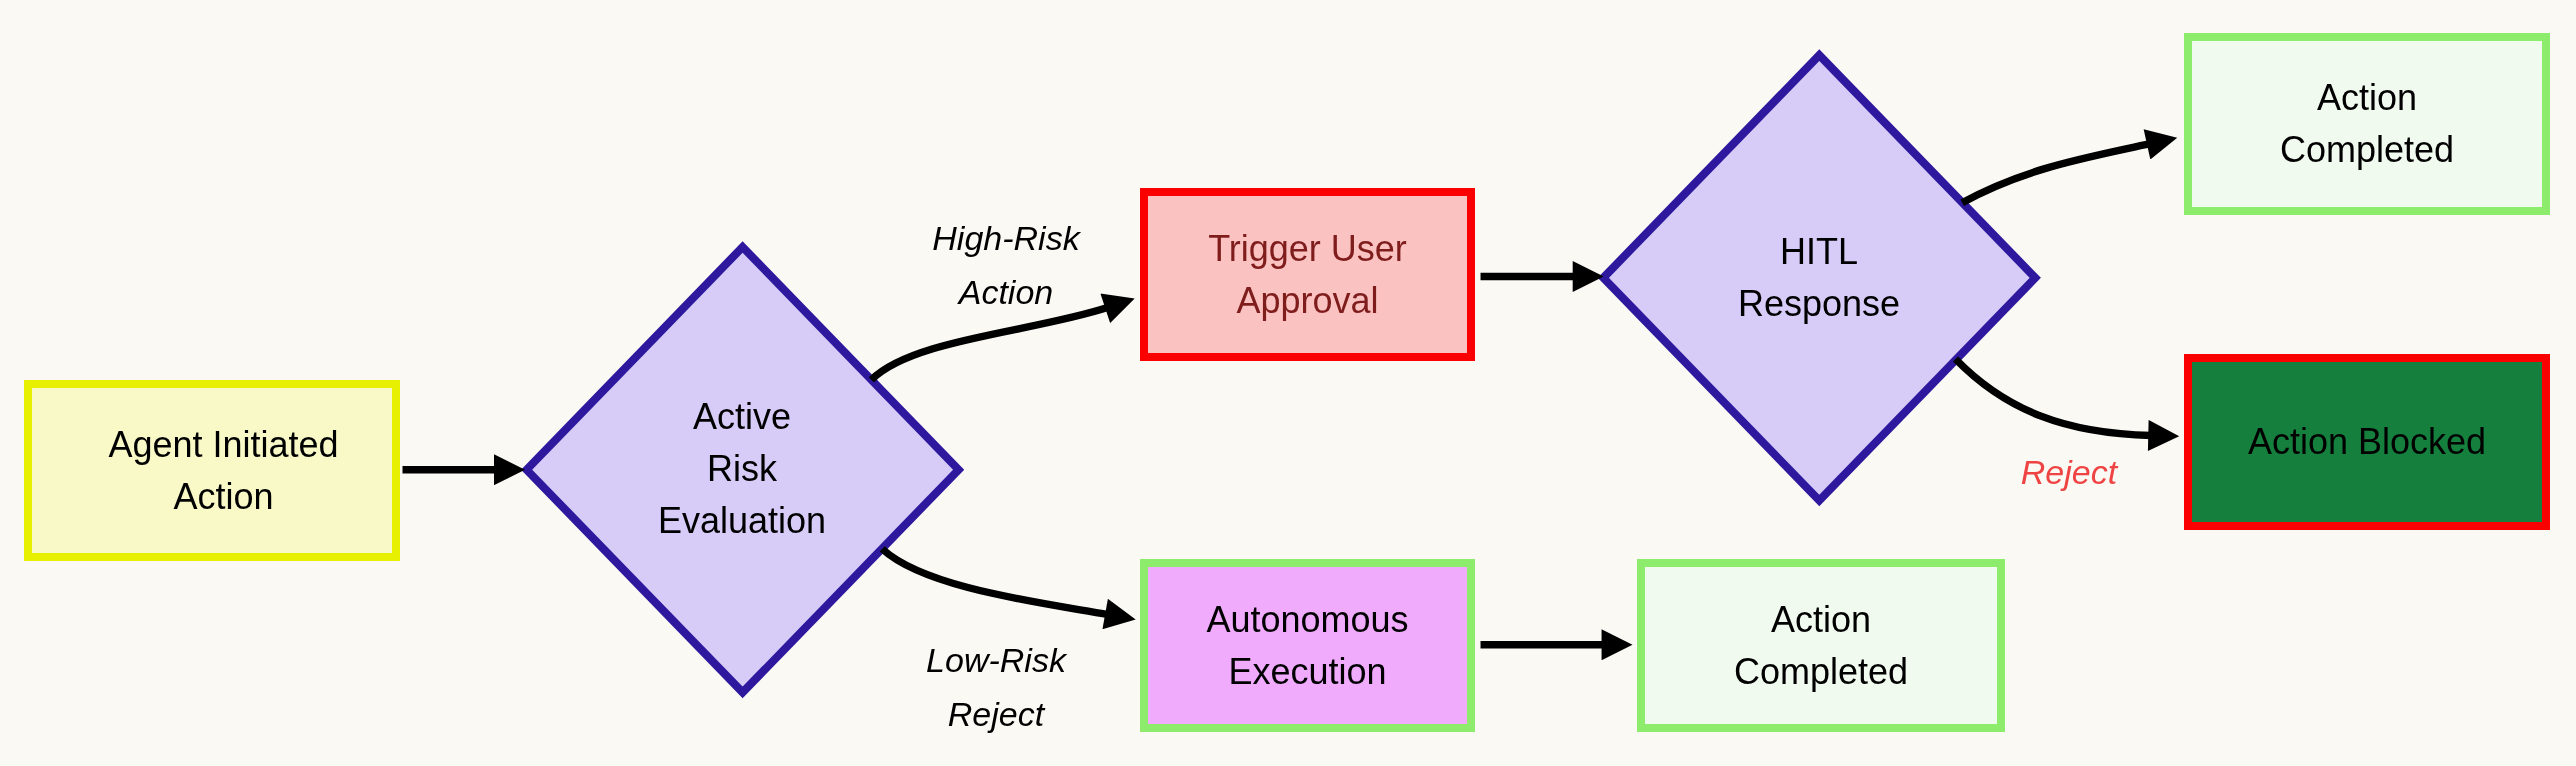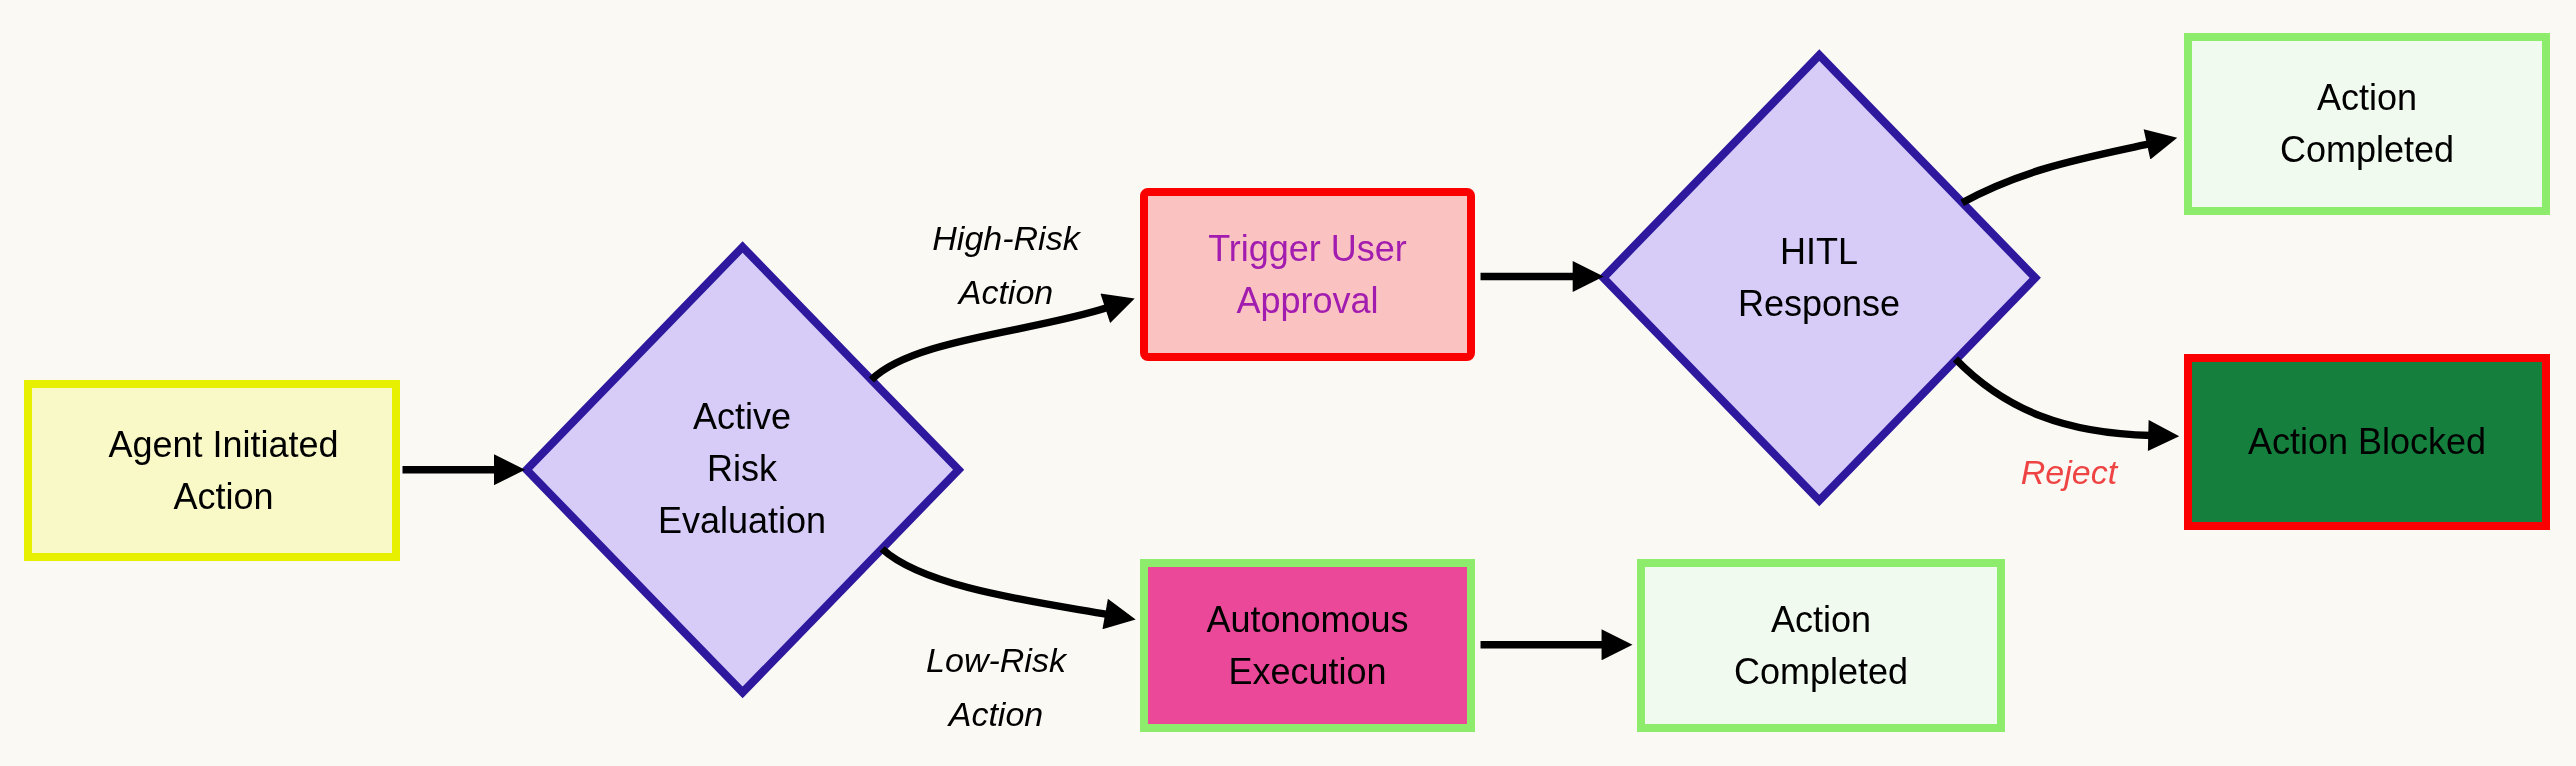--- a/index.html
+++ b/index.html
@@ -84,39 +84,39 @@
     <path d="M 2207 412 L 2349 412" fill="none" stroke-width="11" marker-end="url(#arrowhead)" style="stroke: rgb(0, 0, 0);"></path>
     <path d="M 2925 302 C 3020 250, 3110 235, 3205 214" fill="none" stroke-width="11" marker-end="url(#arrowhead)" style="stroke: rgb(0, 0, 0);"></path>
     <path d="M 2915 535 C 2990 612, 3080 646, 3207 649" fill="none" stroke-width="11" marker-end="url(#arrowhead)" style="stroke: rgb(0, 0, 0);"></path>
     <path d="M 1315 818 C 1378 876, 1545 897, 1652 916" fill="none" stroke-width="11" marker-end="url(#arrowhead)" style="stroke: rgb(0, 0, 0);"></path>
     <path d="M 2207 961 L 2392 961" fill="none" stroke-width="11" marker-end="url(#arrowhead)" style="stroke: rgb(0, 0, 0);"></path>
   </svg>
 
   <div class="node" id="node-start" style="background-color: rgb(248, 249, 198); border-color: rgb(231, 240, 0); color: rgb(0, 0, 0); padding-left: 23px;">Agent Initiated
 Action</div>
 
-  <div class="node" id="node-trigger" style="background-color: rgb(251, 194, 194); border-color: rgb(250, 0, 0); color: #a21caf; border-radius: 8px;">Trigger User
+  <div class="node" id="node-trigger" style="background-color: rgb(251, 194, 194); border-color: rgb(250, 0, 0); color: #7f1d1d;">Trigger User
 Approval</div>
 
   <div class="node" id="node-completed-top" style="background-color: rgb(241, 250, 238); border-color: rgb(141, 236, 107); color: rgb(0, 0, 0);">Action
 Completed</div>
 
   <div class="node" id="node-blocked" style="background-color: #15803d; border-color: rgb(250, 0, 0); color: rgb(0, 0, 0);">Action Blocked</div>
 
-  <div class="node" id="node-autonomous" style="background-color: #ec4899; border-color: rgb(141, 236, 107); color: rgb(0, 0, 0);">Autonomous
+  <div class="node" id="node-autonomous" style="background-color: #f0abfc; border-color: rgb(141, 236, 107); color: rgb(0, 0, 0);">Autonomous
 Execution</div>
 
   <div class="node" id="node-completed-bottom" style="background-color: rgb(241, 250, 238); border-color: rgb(141, 236, 107); color: rgb(0, 0, 0);">Action
 Completed</div>
 
   <div class="diamond-label" id="label-hitl" style="color: rgb(0, 0, 0);">HITL
 Response</div>
   <div class="diamond-label" id="label-risk" style="color: rgb(0, 0, 0);">Active
 Risk
 Evaluation</div>
 
   <div class="edge-label" id="edge-label-high-risk" style="color: rgb(0, 0, 0);">High-Risk
 Action</div>
   <div class="edge-label" id="edge-label-low-risk" style="color: rgb(0, 0, 0);">Low-Risk
-Action</div>
+Reject</div>
   <div class="edge-label" id="edge-label-reject" style="color: #ef4444;">Reject</div>
 </div>
 
 
 </body></html>

